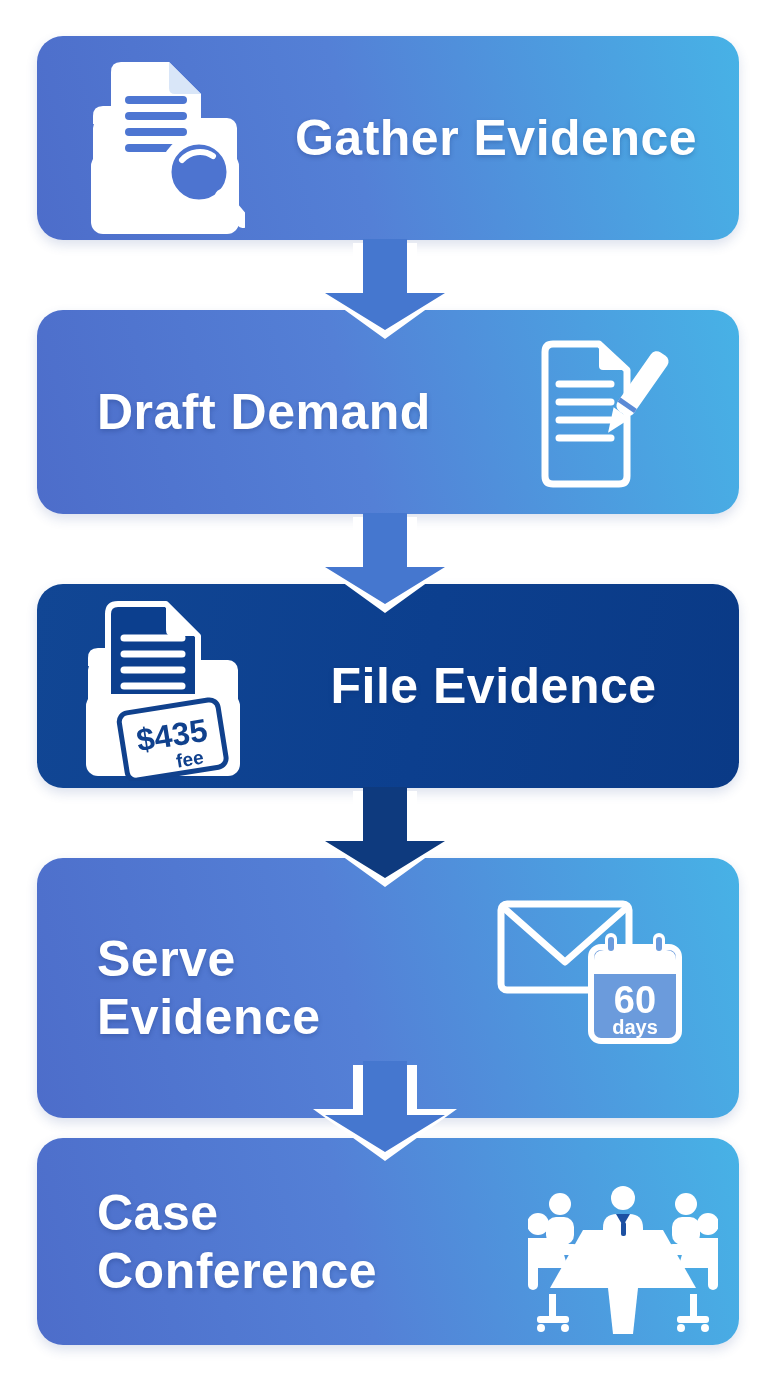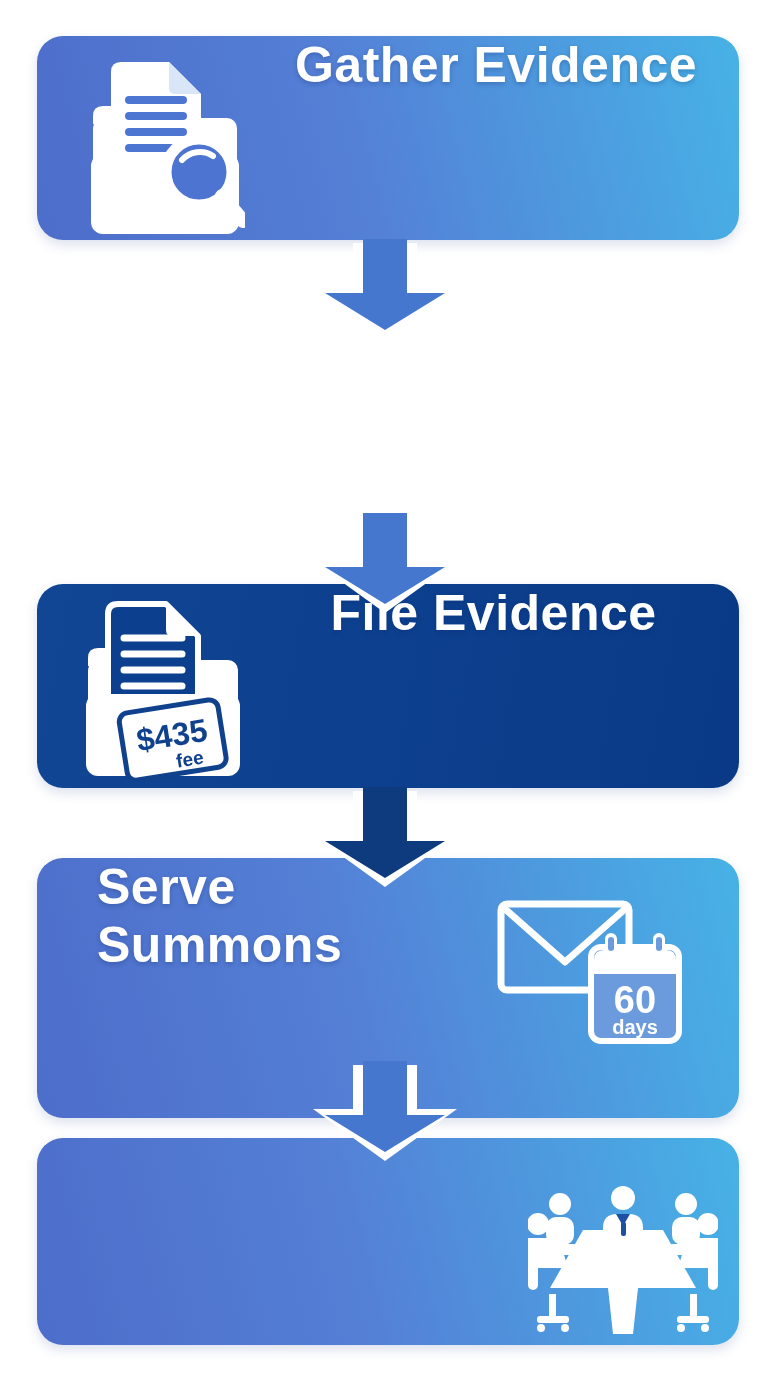--- a/index.html
+++ b/index.html
@@ -10,21 +10,21 @@
   .block{
     position:absolute;left:37px;width:702px;border-radius:26px;
     background:linear-gradient(76deg,#4d6dca 0%,#5480d6 45%,#47b2e6 100%);
     box-shadow:0 5px 12px rgba(40,70,140,.16);
   }
   .block.dark{
     background:linear-gradient(100deg,#114694 0%,#0c3f8e 55%,#0a3a86 100%);
   }
   .label{
     position:absolute;top:0;bottom:0;display:flex;flex-direction:column;
-    color:#ffffff;font-weight:700;font-size:50px;
+    justify-content:center;color:#ffffff;font-weight:700;font-size:50px;
     letter-spacing:.5px;line-height:58px;
     text-shadow:0 2px 5px rgba(15,40,100,.28);white-space:nowrap;
   }
   .label.centered{align-items:center;}
   .icon{position:absolute;}
   .arrow{position:absolute;left:300px;width:170px;height:100px;z-index:3;}
 </style>
 </head>
 <body>
 
@@ -52,20 +52,40 @@
     <div class="label centered" style="left:240px;right:24px">
       <span>Gather Evidence</span>
     </div>
   </div>
 
   <svg class="arrow" style="top:239px" viewBox="0 0 170 100">
     <path d="M53,4 h64 v44 h40 L85,100 L13,48 h40 z" fill="#ffffff"></path>
     <path d="M63,0 h44 v54 h38 L85,91 L25,54 h38 z" fill="#4577cf"></path>
   </svg>
 
+  <div class="block" style="top:310px;height:204px">
+    <div class="label" style="left:60px">
+      <span>Draft Demand</span>
+    </div>
+    <svg class="icon" style="left:496px;top:30px" width="140" height="148" viewBox="0 0 140 148">
+      <path d="M12,12 Q12,4 20,4 H66 L94,30 V136 Q94,144 86,144 H20 Q12,144 12,136 Z" fill="none" stroke="#fff" stroke-width="7" stroke-linejoin="round"></path>
+      <path d="M66,4 L94,30 H70 Q66,30 66,26 Z" fill="#fff"></path>
+      <g stroke="#fff" stroke-width="7" stroke-linecap="round">
+        <line x1="26" y1="44" x2="78" y2="44"></line>
+        <line x1="26" y1="62" x2="78" y2="62"></line>
+        <line x1="26" y1="80" x2="78" y2="80"></line>
+        <line x1="26" y1="98" x2="78" y2="98"></line>
+      </g>
+      <g transform="rotate(35 98 60)">
+        <rect x="88" y="4" width="20" height="72" rx="7" fill="#fff"></rect>
+        <rect x="88" y="64" width="20" height="5" fill="#5b8ad6"></rect>
+        <polygon points="88,76 108,76 98,100" fill="#fff"></polygon>
+      </g>
+    </svg>
+  </div>
 
   <svg class="arrow" style="top:513px" viewBox="0 0 170 100">
     <path d="M53,4 h64 v44 h40 L85,100 L13,48 h40 z" fill="#ffffff"></path>
     <path d="M63,0 h44 v54 h38 L85,91 L25,54 h38 z" fill="#4577cf"></path>
   </svg>
 
   <div class="block dark" style="top:584px;height:204px">
     <svg class="icon" style="left:41px;top:12px" width="170" height="185" viewBox="0 0 170 185">
       <path d="M10,70 v-8 q0,-10 10,-10 h20 q8,0 11,7 l5,11 z" fill="#fff"></path>
       <rect x="10" y="64" width="150" height="102" rx="10" fill="#fff"></rect>
@@ -92,21 +112,21 @@
   </div>
 
   <svg class="arrow" style="top:787px" viewBox="0 0 170 100">
     <path d="M53,4 h64 v44 h40 L85,100 L13,48 h40 z" fill="#ffffff"></path>
     <path d="M63,0 h44 v54 h38 L85,91 L25,54 h38 z" fill="#0e3a7e"></path>
   </svg>
 
   <div class="block" style="top:858px;height:260px">
     <div class="label" style="left:60px">
       <span>Serve</span>
-      <span>Summons</span>
+      <span>Evidence</span>
     </div>
     <svg class="icon" style="left:459px;top:40px" width="195" height="148" viewBox="0 0 195 148">
       <g>
         <rect x="5" y="6" width="128" height="86" rx="6" fill="none" stroke="#fff" stroke-width="7"></rect>
         <path d="M9,11 L69,64 L129,11" fill="none" stroke="#fff" stroke-width="7" stroke-linecap="round" stroke-linejoin="round"></path>
       </g>
       <g transform="translate(95,35)">
         <rect x="0" y="14" width="88" height="94" rx="10" fill="#6b9bdc" stroke="#fff" stroke-width="6"></rect>
         <path d="M3,27 q0,-10 10,-10 h62 q10,0 10,10 v14 h-82 z" fill="#fff"></path>
         <rect x="14" y="0" width="12" height="28" rx="6" fill="#fff"></rect>
@@ -118,20 +138,24 @@
       </g>
     </svg>
   </div>
 
   <svg class="arrow" style="top:1061px" viewBox="0 0 170 100">
     <path d="M53,4 h64 v44 h40 L85,100 L13,48 h40 z" fill="#ffffff"></path>
     <path d="M63,0 h44 v54 h38 L85,91 L25,54 h38 z" fill="#4577cf"></path>
   </svg>
 
   <div class="block" style="top:1138px;height:207px">
+    <div class="label" style="left:60px">
+      <span>Case</span>
+      <span>Conference</span>
+    </div>
     <svg class="icon" style="left:491px;top:48px" width="190" height="150" viewBox="0 0 190 150">
       <g fill="#fff">
         <rect x="0" y="58" width="10" height="46" rx="5"></rect>
         <rect x="180" y="58" width="10" height="46" rx="5"></rect>
         <circle cx="32" cy="18" r="11"></circle>
         <rect x="18" y="31" width="28" height="28" rx="10"></rect>
         <circle cx="10" cy="38" r="11"></circle>
         <path d="M0,52 h22 q10,0 12,10 l6,20 h-40 z"></path>
         <rect x="12" y="58" width="38" height="11" rx="5"></rect>
         <rect x="21" y="108" width="7" height="22"></rect>

